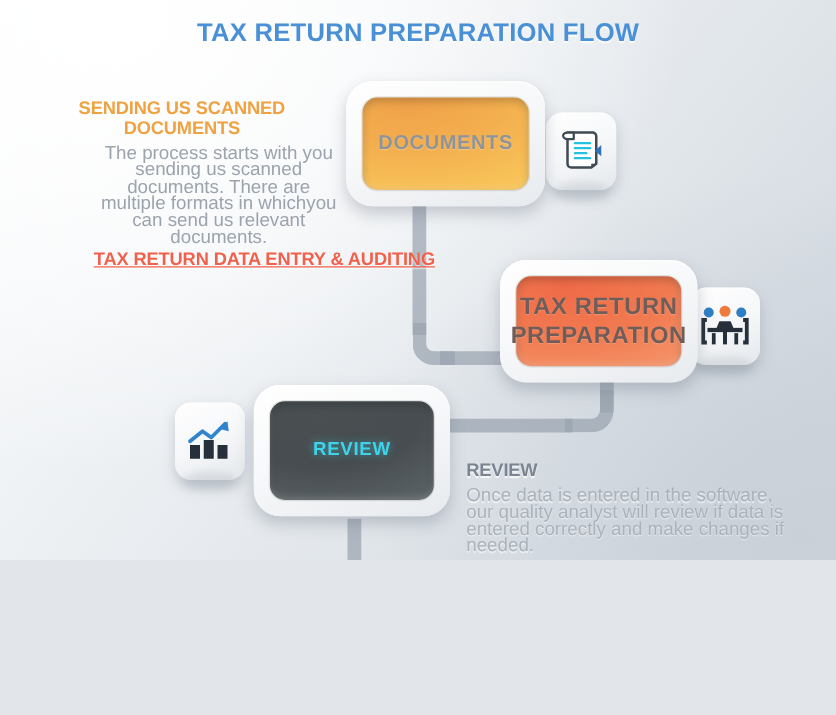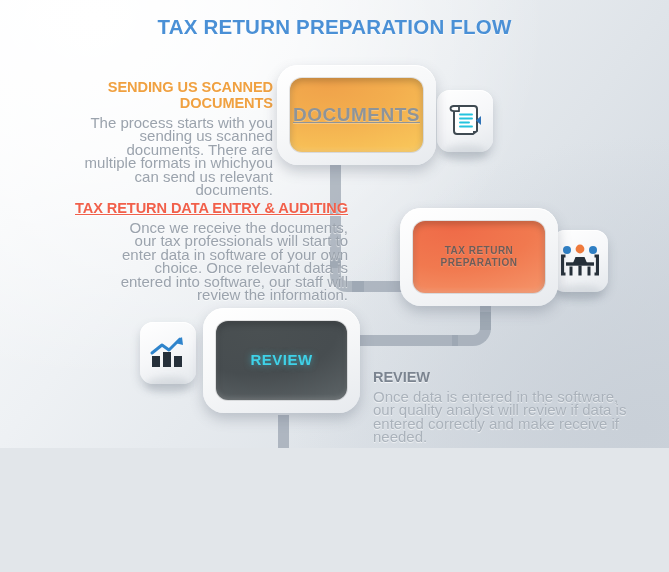--- a/index.html
+++ b/index.html
@@ -49,21 +49,21 @@
     text-shadow: 0 1px 1px rgba(255,255,255,0.8);
     margin-bottom: 5px;
   }
   .block .body {
     font-size: 15px;
     line-height: 13.4px;
     color: #9ba3ad;
     text-shadow: 0 1px 1px rgba(255,255,255,0.7);
   }
 
-  #block-sending { top: 79px; left: 18px; width: 255px; text-align: right; }
+  #block-sending { top: 79px; left: 18px; width: 255px; text-align: center; }
   #block-sending .heading { color: #f0a141; }
   #block-sending .body { width: 196px; margin-left: auto; }
 
   #block-dataentry { top: 200px; left: 62px; width: 286px; text-align: right; }
   #block-dataentry .heading { color: #f1604b; text-decoration: underline; }
   #block-dataentry .body { width: 232px; margin-left: auto; }
 
   #block-review { top: 369px; left: 373px; width: 260px; text-align: left; }
   #block-review .heading { color: #7b8490; }
   #block-review .body { color: #aab2bb; }
@@ -142,30 +142,29 @@
     box-shadow:
       0 0 0 1px rgba(0,0,0,0.10),
       0 3px 7px rgba(0,0,0,0.22) inset,
       0 -2px 5px rgba(255,255,255,0.18) inset;
   }
 
   #card-documents { left: 277px; top: 65px; width: 159px; height: 100px; }
   #card-documents .screen {
     background: radial-gradient(ellipse 150% 130% at 28% 8%, #f0a24a 0%, #f3ae4e 35%, #fbd05f 100%);
     color: #8e9499;
-    font-size: 19px;
+    font-size: 16px;
     text-shadow: 0 1px 1px rgba(255,255,255,0.28);
-    text-decoration: underline;
   }
 
   #card-taxreturn { left: 400px; top: 208px; width: 158px; height: 98px; }
   #card-taxreturn .screen {
     background: radial-gradient(ellipse 150% 140% at 30% 10%, #ef6b48 0%, #f1794f 40%, #f7a479 100%);
     color: #6e5d58;
-    font-size: 10px;
+    font-size: 19px;
     text-shadow: 0 1px 1px rgba(255,255,255,0.22);
   }
 
   #card-review { left: 203px; top: 308px; width: 157px; height: 105px; }
   #card-review .screen {
     background: radial-gradient(ellipse 150% 140% at 32% 12%, #4a5052 0%, #474d50 40%, #6b7376 100%);
     color: #3fd2e8;
     font-size: 15px;
     text-shadow: 0 0 7px rgba(63,210,232,0.55);
   }
@@ -254,21 +253,20 @@
         <line x1="12" y1="16.5" x2="24" y2="16.5"></line>
         <line x1="12" y1="20.5" x2="21" y2="20.5"></line>
         <line x1="12" y1="24.5" x2="24" y2="24.5"></line>
       </g>
       <path d="M33 14 l-5 4.5 l5 4.5 Z" fill="#2f73b8"></path>
     </svg>
   </div>
 
   <div class="block" id="block-dataentry">
     <div class="heading">TAX RETURN DATA ENTRY &amp; AUDITING</div>
-    <div class="body">Once we receive the documents, our tax professionals will start to enter data in software of your own choice. Once relevant data is entered into software, our staff will review the information.</div>
   </div>
 
   <div class="card" id="card-taxreturn">
     <div class="screen">TAX RETURN PREPARATION</div>
   </div>
 
   <div class="badge" id="badge-team">
     <svg width="38" height="34" viewBox="0 0 38 34" aria-hidden="true">
       <circle cx="6" cy="6" r="4" fill="#2f7fc4"></circle>
       <circle cx="19" cy="5" r="4.4" fill="#ef7a3c"></circle>
@@ -278,21 +276,21 @@
       <rect x="17.4" y="21.5" width="3.2" height="10" fill="#26303a"></rect>
       <path d="M4.5 12 h-3 v18 h3" fill="none" stroke="#26303a" stroke-width="3.2"></path>
       <path d="M33.5 12 h3 v18 h-3" fill="none" stroke="#26303a" stroke-width="3.2"></path>
       <rect x="8.5" y="22.5" width="3" height="9" fill="#26303a"></rect>
       <rect x="26.5" y="22.5" width="3" height="9" fill="#26303a"></rect>
     </svg>
   </div>
 
   <div class="block" id="block-review">
     <div class="heading">REVIEW</div>
-    <div class="body">Once data is entered in the software, our quality analyst will review if data is entered correctly and make receive if needed.</div>
+    <div class="body">Once data is entered in the software, our quality analyst will review if data is entered correctly and make changes if needed.</div>
   </div>
 
   <div class="card" id="card-review">
     <div class="screen">REVIEW</div>
   </div>
 
   <div class="badge" id="badge-chart">
     <svg width="38" height="34" viewBox="0 0 38 34" aria-hidden="true">
       <rect x="3" y="20" width="8" height="11" fill="#26303a"></rect>
       <rect x="14" y="16" width="8" height="15" fill="#26303a"></rect>

